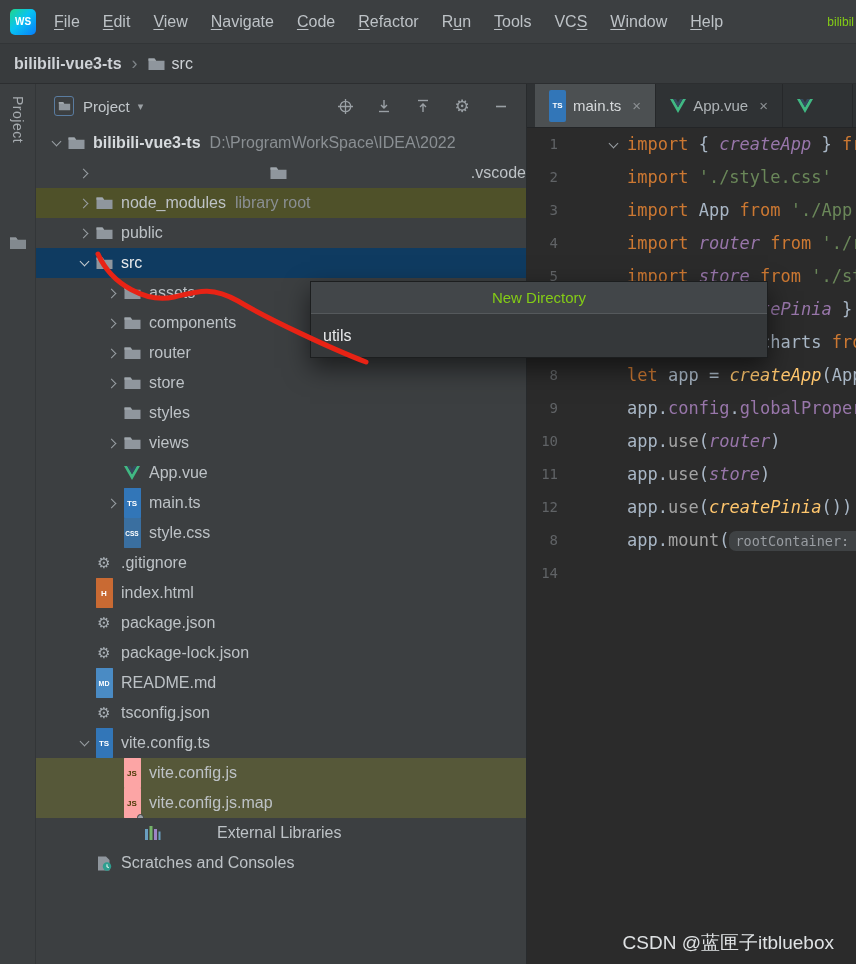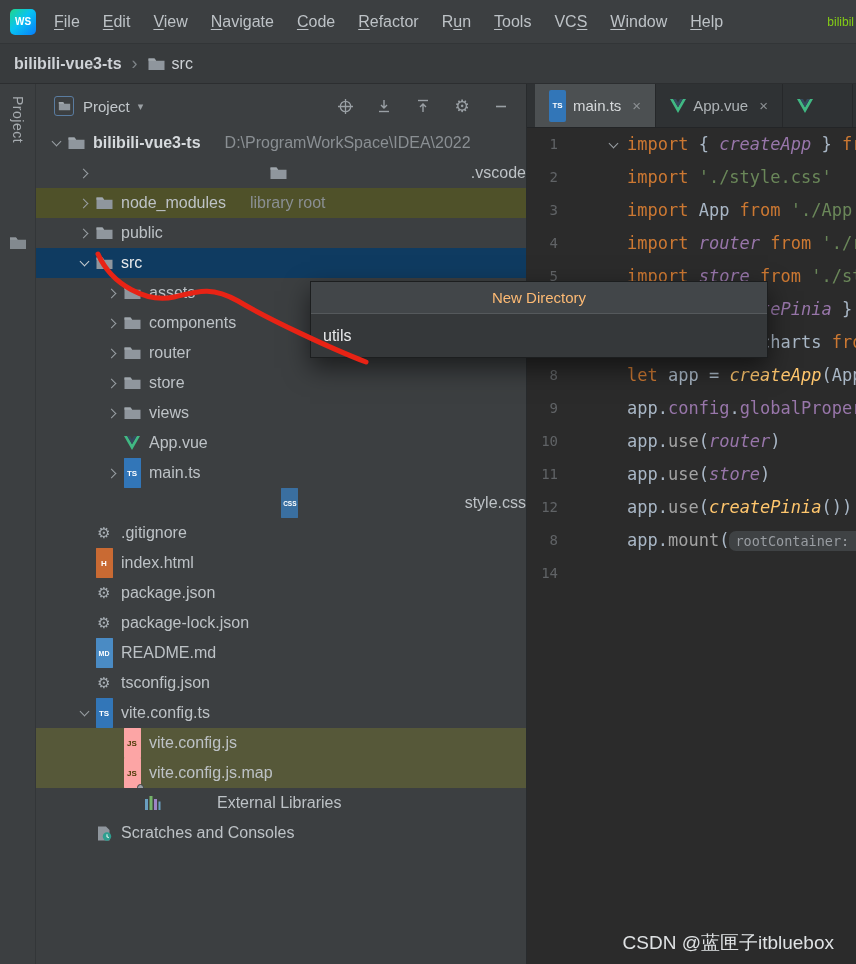--- a/index.html
+++ b/index.html
@@ -41,21 +41,21 @@
   .trow.bold .tlabel{font-weight:bold;color:#d6dadd}
   .hl-selected{background:#0f3b61}
   .hl-selected .tlabel{color:#e8eaec}
   .hl-library{background:#4f5129}
   .hl-pale{background:#565839}
   .chev{width:20px;min-width:20px;height:20px;display:flex;align-items:center;justify-content:center}
   .chev.collapsed::before{content:'';width:6px;height:6px;border-right:1.5px solid #9a9fa4;border-bottom:1.5px solid #9a9fa4;transform:rotate(-45deg);margin-left:-2px}
   .chev.expanded::before{content:'';width:6px;height:6px;border-right:1.5px solid #9a9fa4;border-bottom:1.5px solid #9a9fa4;transform:rotate(45deg);margin-top:-3px}
   .hl-selected .chev::before{border-color:#c8cdd1}
   .ticon{width:20px;min-width:20px;display:flex;justify-content:center;align-items:center;margin-right:7px}
-  .tsuffix{margin-left:24px;color:#8a8f93}
+  .tsuffix{margin-left:9px;color:#8a8f93}
 
   .fbadge{width:17px;height:32px;border-radius:2px;font-size:8px;font-weight:bold;display:flex;align-items:center;justify-content:center;color:#fff;font-family:"Liberation Sans",sans-serif}
   .b-ts{background:#3276b8}
   .b-css{background:#3a6fa0;font-size:6.5px}
   .b-js{background:#fca5a5;color:#4a3a05}
   .b-html{background:#c96a33}
   .b-md{background:#4a8bc4;font-size:7px}
   .gear-glyph{color:#a7aeb4;font-size:15px;font-family:"DejaVu Sans",sans-serif}
   .mapwrap{position:relative;display:flex}
   .mapdot{position:absolute;right:-3px;bottom:-2px;width:7px;height:7px;border-radius:50%;background:#9aa0a5;border:1px solid #3c3f41}
@@ -79,21 +79,21 @@
   .sg-imp{color:#9876aa;font-style:italic}
   .sg-str{color:#6a8759}
   .sg-fn{color:#a3a3a3}
   .sg-fni{color:#ffc66d;font-style:italic}
   .sg-fld{color:#9876aa}
   .sg-hint{font-size:13.5px;color:#999da2;background:#3f4244;border-radius:7px;padding:2px 6px;margin-right:2px;font-family:"DejaVu Sans Mono",monospace}
   .watermark{position:absolute;right:22px;bottom:8px;font-size:19px;color:#dfe2e4}
 
   
   .popup{position:absolute;left:310px;top:281px;width:458px;z-index:40;box-shadow:0 10px 24px rgba(0,0,0,.55);border:1px solid #1c1e1f}
-  .popup-title{height:32px;background:#424649;color:#fdba74;font-size:15px;display:flex;align-items:center;justify-content:center;border-bottom:1px solid #55595c}
+  .popup-title{height:32px;background:#424649;color:#84cc16;font-size:15px;display:flex;align-items:center;justify-content:center;border-bottom:1px solid #55595c}
   .popup-input{height:43px;background:#35383a;color:#e8eaec;font-size:16px;display:flex;align-items:center;padding-left:12px}
 
   .annotation{position:absolute;left:0;top:0;z-index:60;pointer-events:none}
 </style>
 </head>
 <body>
 
 <div class="app">
 
   <div class="menubar">
@@ -260,20 +260,30 @@
             <span class="chev collapsed"></span>
             <span class="ticon">
               <svg width="17" height="14" viewBox="0 0 17 14">
                 <path d="M.5 1.5h6l1.7 2.3h8.3V13H.5z" fill="#8f969d"></path>
                 <path d="M.5 1.5h6l1.7 2.3H.5z" fill="#a0a7ad"></path>
               </svg>
             </span>
             <span class="tlabel">store</span>
           </div>
           <div class="trow hl-none" style="padding-left: 66px;">
+            <span class="chev none"></span>
+            <span class="ticon">
+              <svg width="17" height="14" viewBox="0 0 17 14">
+                <path d="M.5 1.5h6l1.7 2.3h8.3V13H.5z" fill="#8f969d"></path>
+                <path d="M.5 1.5h6l1.7 2.3H.5z" fill="#a0a7ad"></path>
+              </svg>
+            </span>
+            <span class="tlabel">styles</span>
+          </div>
+          <div class="trow hl-none" style="padding-left: 66px;">
             <span class="chev collapsed"></span>
             <span class="ticon">
               <svg width="17" height="14" viewBox="0 0 17 14">
                 <path d="M.5 1.5h6l1.7 2.3h8.3V13H.5z" fill="#8f969d"></path>
                 <path d="M.5 1.5h6l1.7 2.3H.5z" fill="#a0a7ad"></path>
               </svg>
             </span>
             <span class="tlabel">views</span>
           </div>
           <div class="trow hl-none" style="padding-left: 66px;">
@@ -286,21 +296,21 @@
             </span>
             <span class="tlabel">App.vue</span>
           </div>
           <div class="trow hl-none" style="padding-left: 66px;">
             <span class="chev collapsed"></span>
             <span class="ticon">
               <span class="fbadge b-ts">TS</span>
             </span>
             <span class="tlabel">main.ts</span>
           </div>
-          <div class="trow hl-none" style="padding-left: 66px; justify-content: space-between;">
+          <div class="trow hl-none" style="padding-left: 66px;">
             <span class="chev none"></span>
             <span class="ticon">
               <span class="fbadge b-css">CSS</span>
             </span>
             <span class="tlabel">style.css</span>
           </div>
           <div class="trow hl-none" style="padding-left: 38px;">
             <span class="chev none"></span>
             <span class="ticon">
               <span class="gear-glyph">⚙</span>

